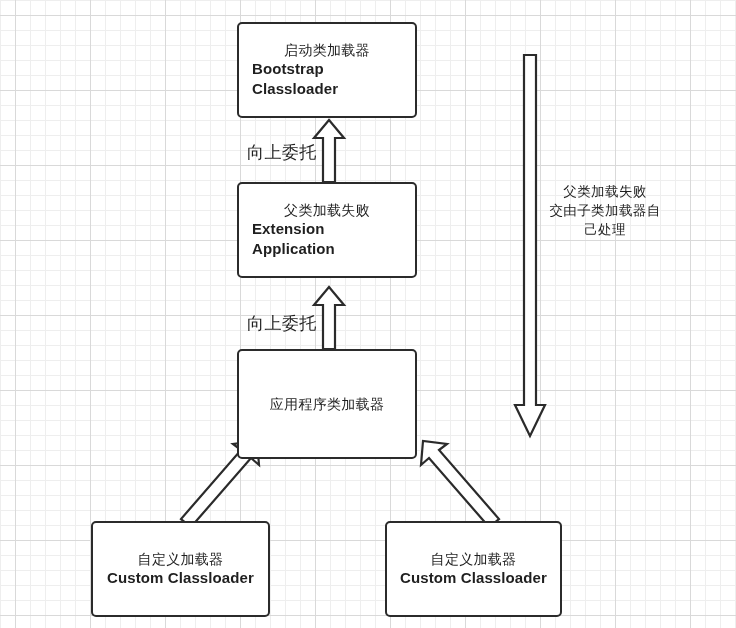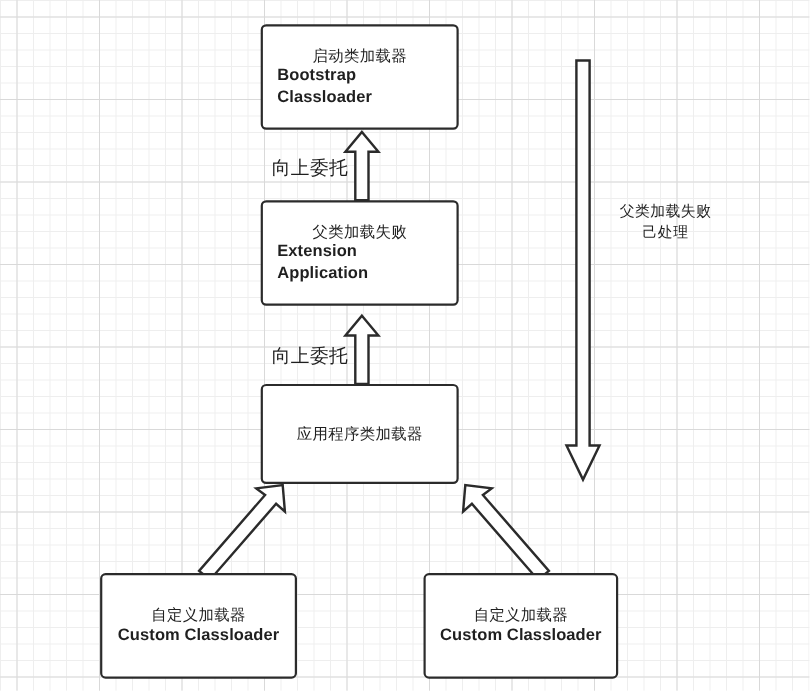--- a/index.html
+++ b/index.html
@@ -59,21 +59,21 @@
   }
   .node .en {
     font-size: 15px;
     font-weight: bold;
     letter-spacing: 0.1px;
     max-width: 150px;
   }
 
   #node-bootstrap { left: 237px; top: 22px; width: 180px; height: 96px; }
   #node-extension { left: 237px; top: 182px; width: 180px; height: 96px; }
-  #node-application { left: 237px; top: 349px; width: 180px; height: 91px; }
+  #node-application { left: 237px; top: 349px; width: 180px; height: 110px; }
   #node-custom-left { left: 91px; top: 521px; width: 179px; height: 96px; }
   #node-custom-right { left: 385px; top: 521px; width: 177px; height: 96px; }
 
   .edge-label {
     position: absolute;
     font-size: 17px;
     color: #1f1f1f;
     white-space: nowrap;
     letter-spacing: 0.4px;
     z-index: 4;
@@ -154,16 +154,17 @@
     <span class="cn">自定义加载器</span>
     <span class="en">Custom Classloader</span>
   </div>
 
   <div class="edge-label" id="label-delegate-1">向上委托</div>
 
   <div class="edge-label" id="label-delegate-2">向上委托</div>
 
   <div id="label-fallback">
     <div>父类加载失败</div>
+    <div>交由子类加载器自</div>
     <div>己处理</div>
   </div>
 
 </div>
 
 </body></html>

